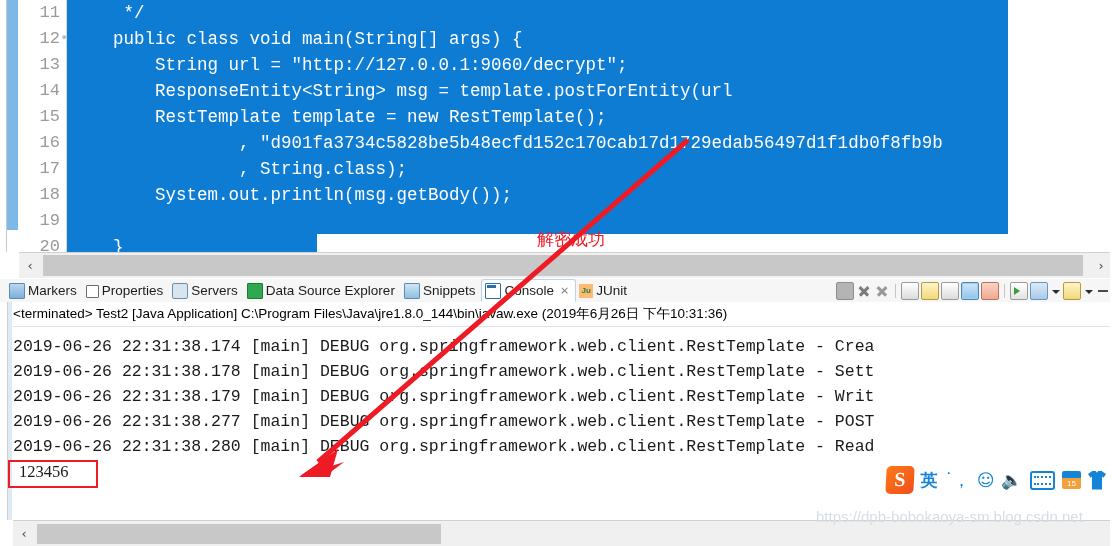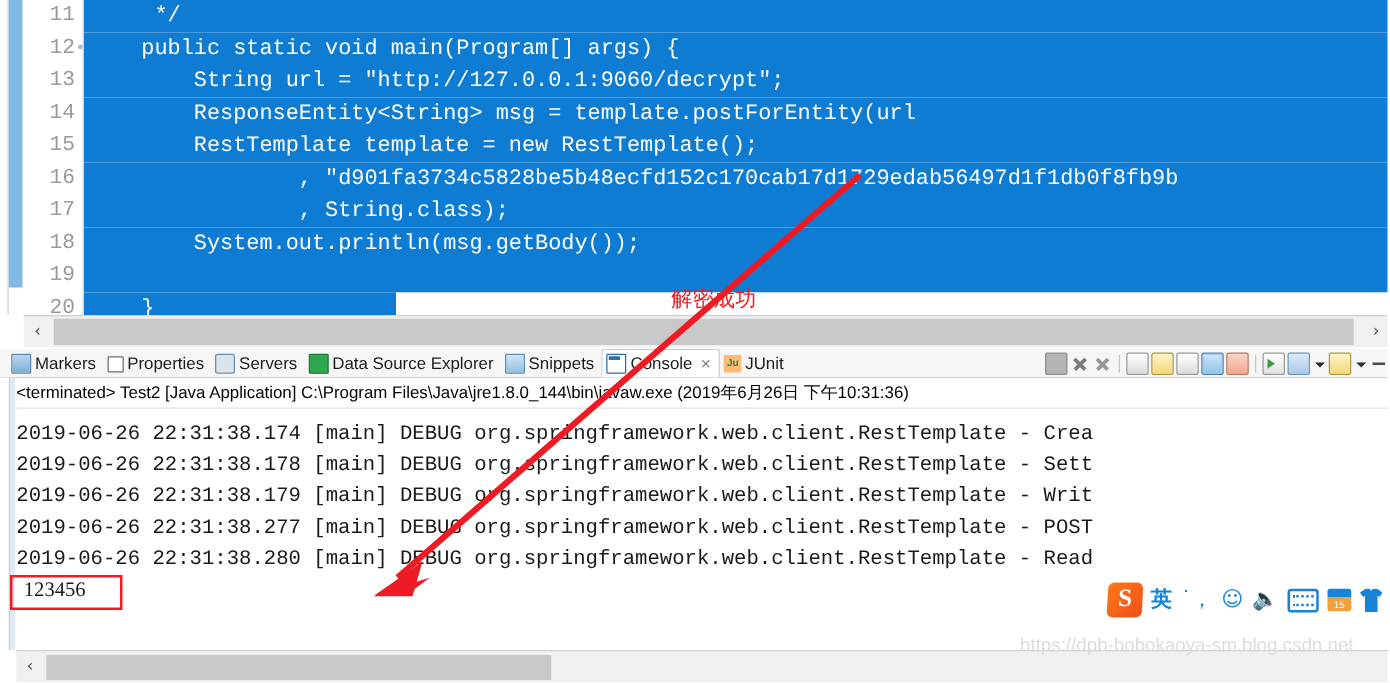--- a/index.html
+++ b/index.html
@@ -19,21 +19,21 @@
     width: 1112px;
     height: 546px;
     background: #fff;
     overflow: hidden;
   }
 
   
   .editor {
     position: absolute;
     left: 0; top: 0;
-    width: 1112px;
+    width: 1008px;
     height: 252px;
     background: #ffffff;
     overflow: hidden;
   }
   .editor-leftstrip {
     position: absolute;
     left: 0; top: 0;
     width: 6px; height: 252px;
     background: #ffffff;
     border-right: 1px solid #c8c8c8;
@@ -437,21 +437,21 @@
       <div class="ln">16</div>
       <div class="ln">17</div>
       <div class="ln">18</div>
       <div class="ln">19</div>
       <div class="ln">20</div>
 
     </div>
 
     <div class="code-area">
       <div class="cline sel">     */</div>
-      <div class="cline sel">    public static void main(Program[] args) {</div>
+      <div class="cline sel">    public class void main(String[] args) {</div>
       <div class="cline sel">        String url = "http://127.0.0.1:9060/decrypt";</div>
       <div class="cline sel">        ResponseEntity&lt;String&gt; msg = template.postForEntity(url</div>
       <div class="cline sel">        RestTemplate template = new RestTemplate();</div>
       <div class="cline sel">                , "d901fa3734c5828be5b48ecfd152c170cab17d1729edab56497d1f1db0f8fb9b</div>
       <div class="cline sel">                , String.class);</div>
       <div class="cline sel">        System.out.println(msg.getBody());</div>
       <div class="cline sel"></div>
       <div class="cline sel partial">    }</div>
 
     </div>

